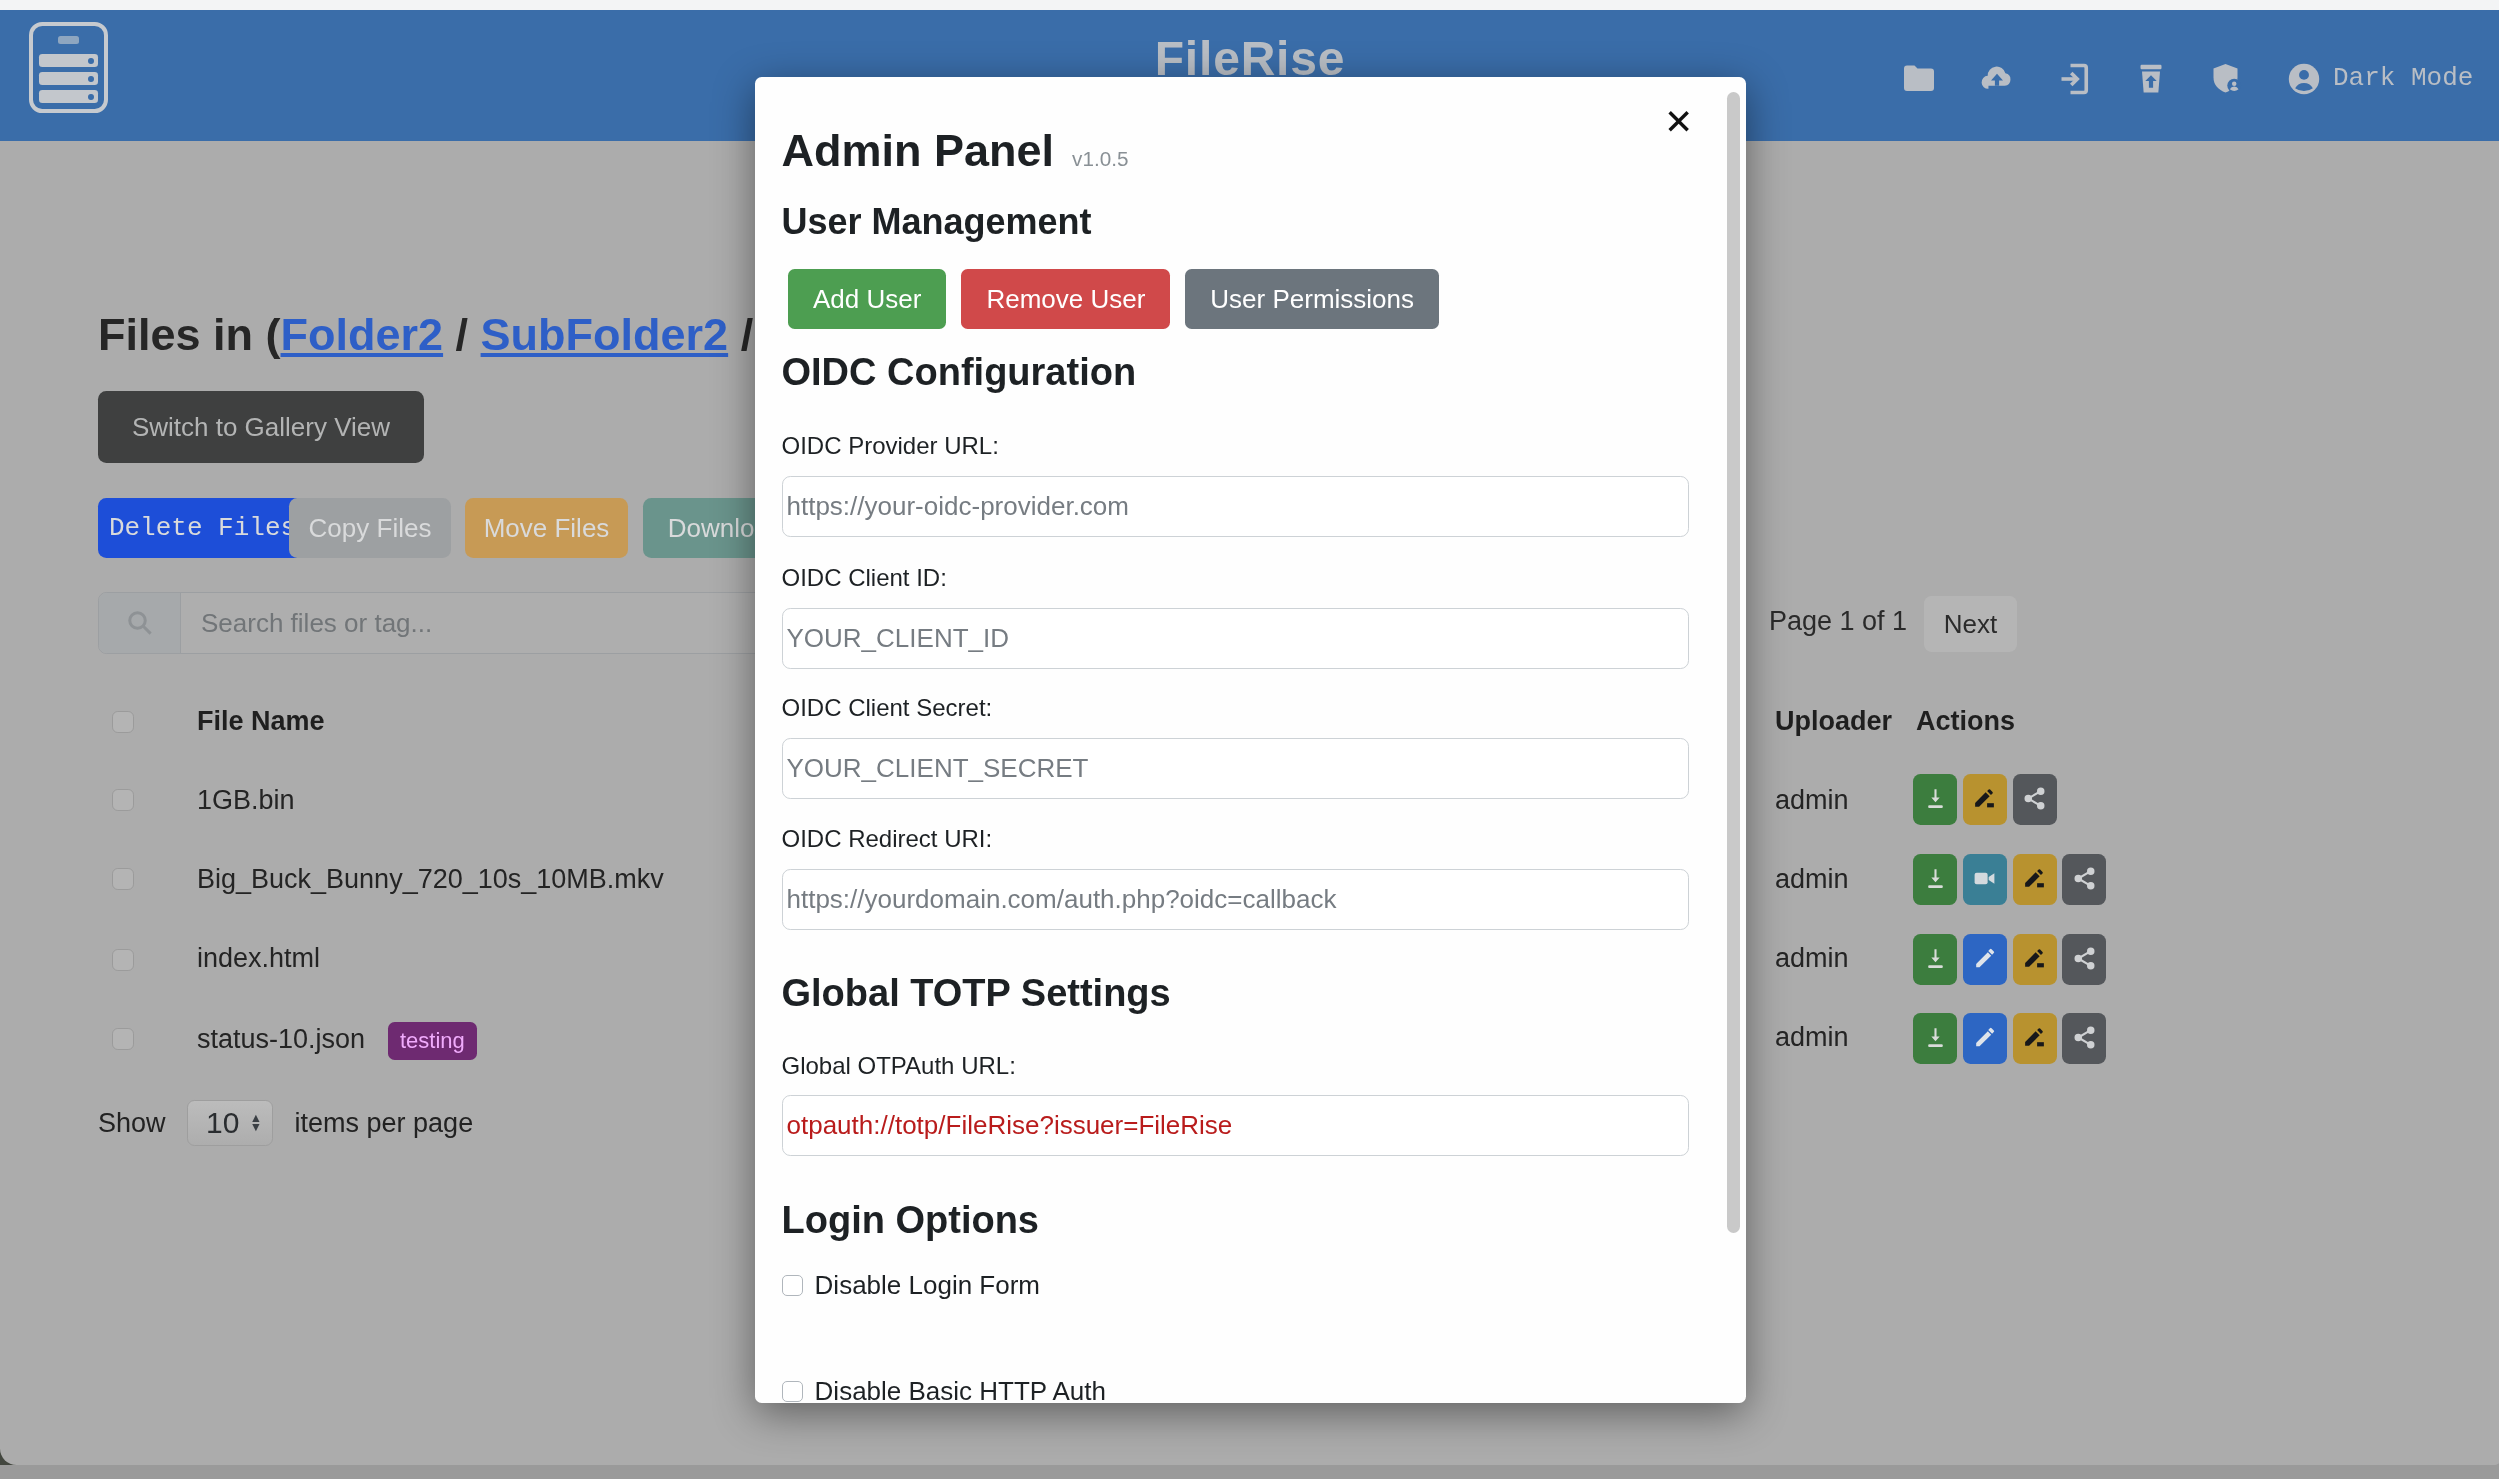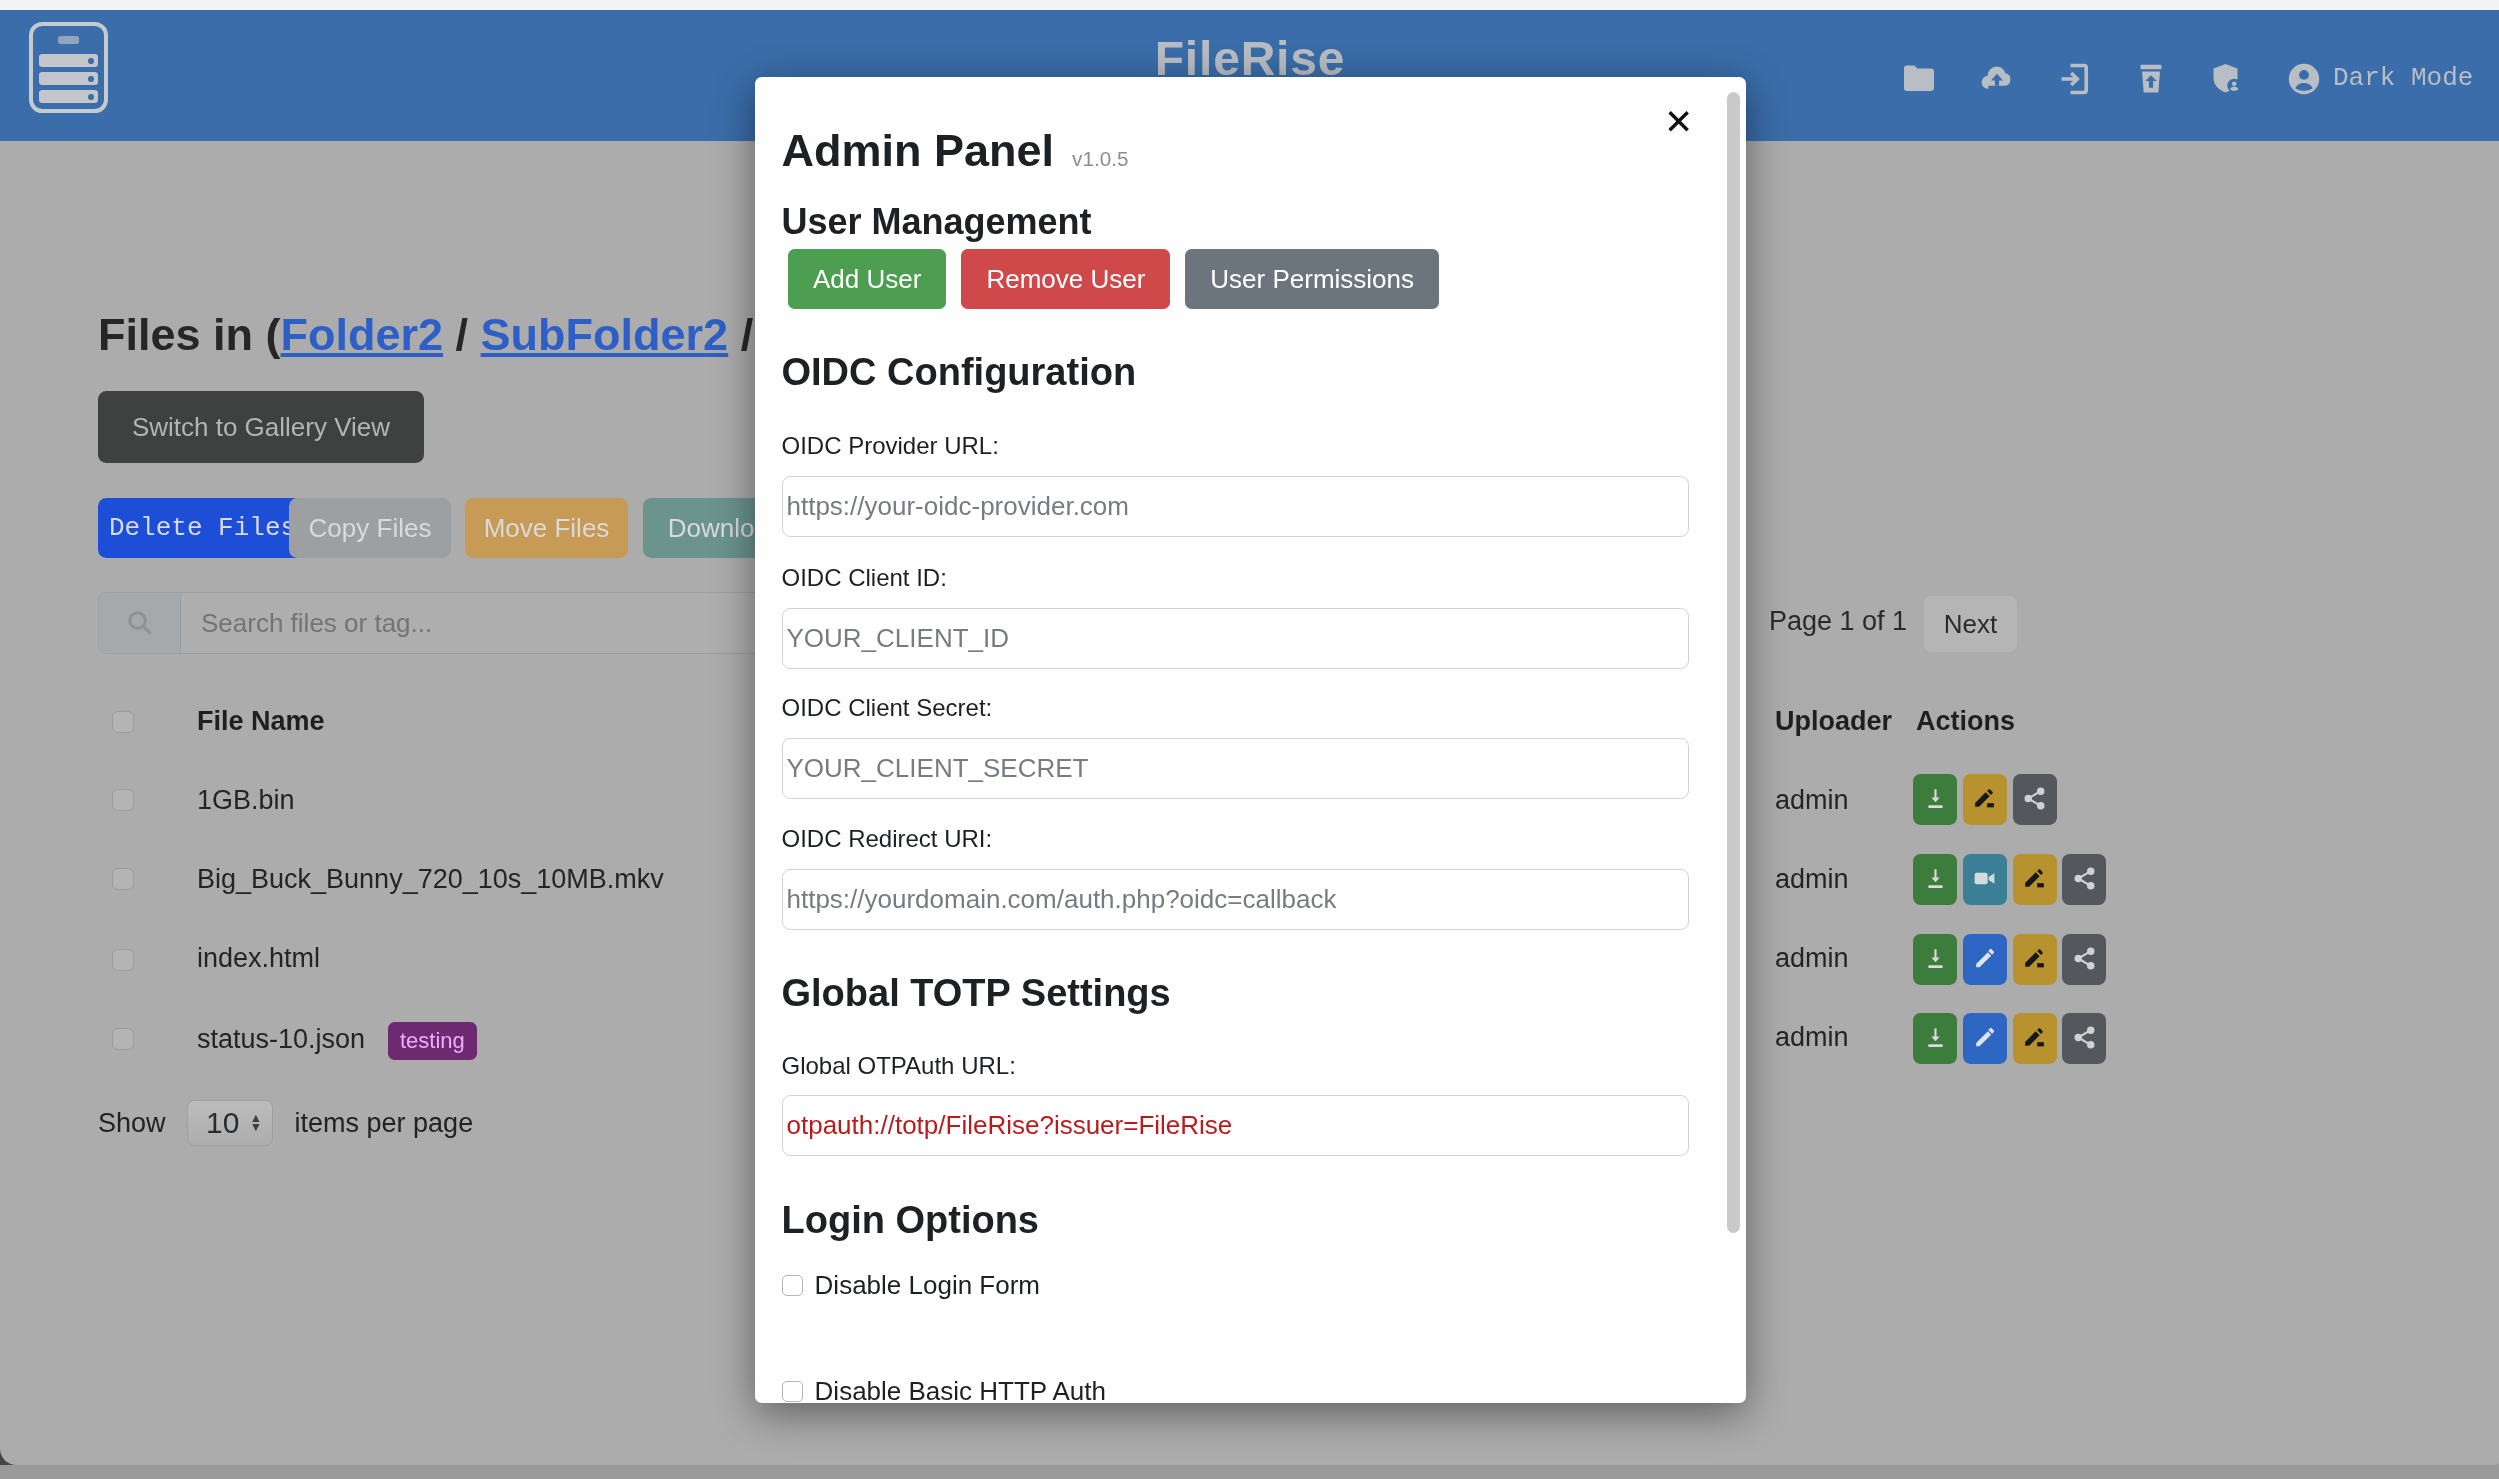--- a/index.html
+++ b/index.html
@@ -58,21 +58,21 @@
   
   .modal{left:755px;top:77px;width:991px;height:1326px;background:#fefefe;border-radius:6.6px;z-index:5;
          box-shadow:0 10px 41px rgba(0,0,0,0.45);}
   .m-close{left:909px;top:25px;font-size:35px;font-weight:bold;color:#111;cursor:pointer;}
   .m-titlerow{left:26.5px;top:48px;display:flex;align-items:baseline;gap:18px;}
   .m-title{font-size:45px;font-weight:bold;color:#1d2124;}
   .m-version{font-size:20.7px;color:#899095;}
   .m-h{left:26.5px;font-weight:bold;color:#1d2124;}
   .m-h-um{top:124px;font-size:36px;}
   .m-h2{font-size:38px;}
-  .userbtns{left:33px;top:172px;display:flex;gap:15px;}
+  .userbtns{left:33px;top:192px;display:flex;gap:15px;}
   .ubtn{height:60px;padding:0 25px;border-radius:6.6px;color:#fff;font-size:26px;}
   .ub-add{background:#4d9e51;}
   .ub-rem{background:#d0494a;}
   .ub-perm{background:#6c757d;}
   .m-label{left:26.5px;font-size:24px;color:#1d2124;}
   .m-input{left:26.5px;width:907px;height:61px;border:1.7px solid #cdd2d6;border-radius:8.3px;box-sizing:border-box;
            font-size:26px;padding:0 4px;color:#b91c1c;outline:none;background:#fff;
            font-family:"Liberation Sans","DejaVu Sans",sans-serif;}
   .m-input::placeholder{color:#767c82;opacity:1;}
   .cbrow{left:26.5px;display:flex;align-items:center;gap:11.6px;font-size:26px;color:#1d2124;height:33px;}

